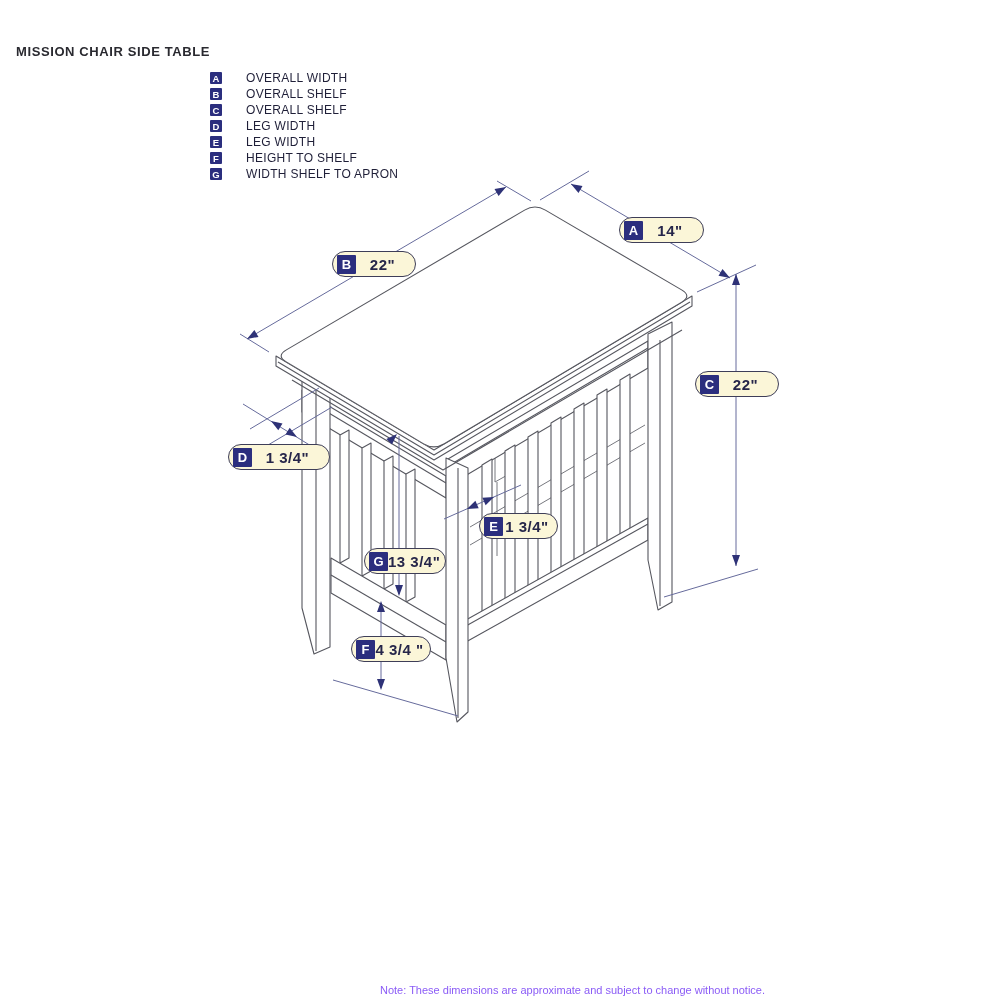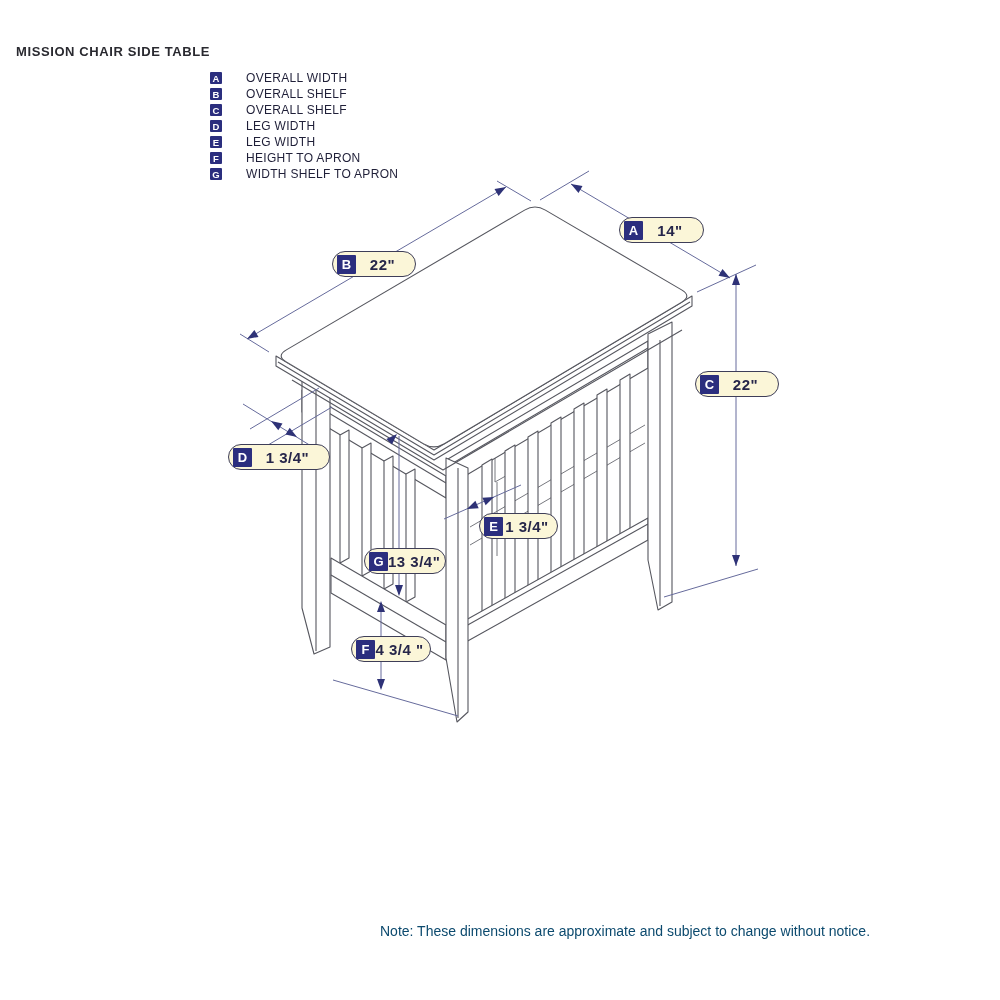--- a/index.html
+++ b/index.html
@@ -23,21 +23,21 @@
     position:absolute;height:26px;box-sizing:border-box;background:#fbf6d8;
     border:1.4px solid #3e3e58;border-radius:13px;display:flex;align-items:center;
     padding:0 6px 0 4px;
   }
   .pbadge{
     width:19px;height:19px;background:#2b2e7e;color:#fff;font-weight:bold;font-size:13px;
     display:flex;align-items:center;justify-content:center;flex:0 0 19px;border-radius:1px;
   }
   .pval{flex:1;text-align:center;font-weight:bold;font-size:15px;color:#26264a;letter-spacing:.5px;white-space:nowrap;}
   .note{
-    position:absolute;left:380px;top:923px;font-size:14px;color:#0c4a6e;white-space:nowrap;
+    position:absolute;left:380px;top:984px;font-size:11px;color:#8b5cf6;white-space:nowrap;
   }
 </style>
 </head>
 <body>
 
 <h1 class="page-title">MISSION CHAIR SIDE TABLE</h1>
 
 <div class="legend">
   <div class="legend-row">
     <span class="lbadge">A</span>
@@ -54,21 +54,21 @@
   <div class="legend-row">
     <span class="lbadge">D</span>
     <span class="ltext">LEG WIDTH</span>
   </div>
   <div class="legend-row">
     <span class="lbadge">E</span>
     <span class="ltext">LEG WIDTH</span>
   </div>
   <div class="legend-row">
     <span class="lbadge">F</span>
-    <span class="ltext">HEIGHT TO APRON</span>
+    <span class="ltext">HEIGHT TO SHELF</span>
   </div>
   <div class="legend-row">
     <span class="lbadge">G</span>
     <span class="ltext">WIDTH SHELF TO APRON</span>
   </div>
 </div>
 
 <svg class="drawing" width="1000" height="1000" viewBox="0 0 1000 1000">
 
   <g stroke="#77787f" stroke-width="1" fill="none">

